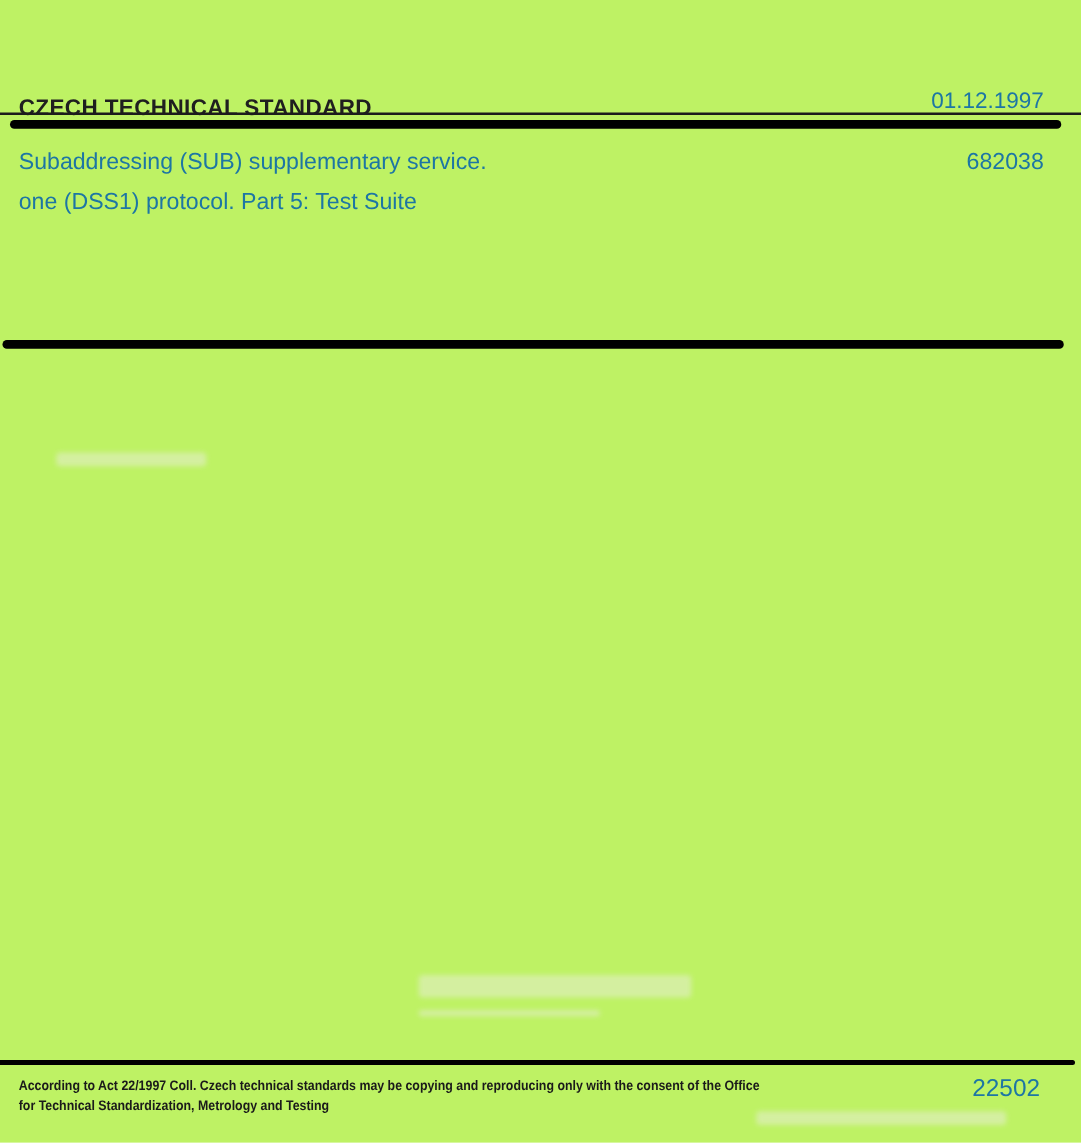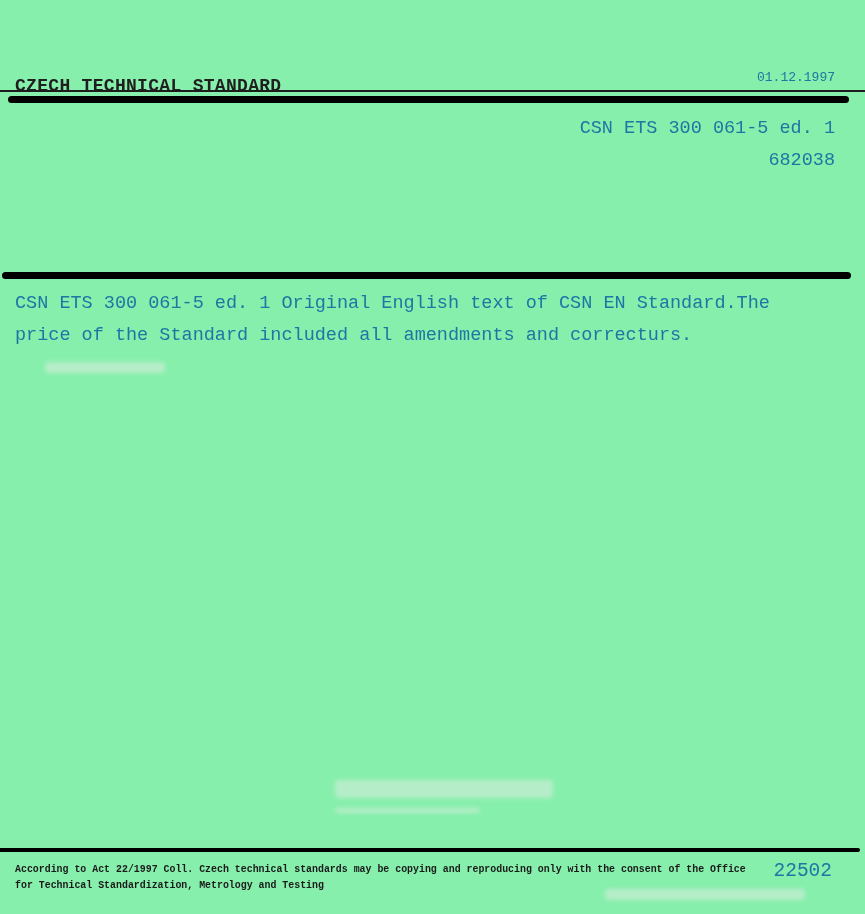--- a/index.html
+++ b/index.html
@@ -7,40 +7,39 @@
     width: 865px;
     height: 914px;
     background: #ffffff;
     font-family: "Liberation Sans", sans-serif;
     position: relative;
     overflow: hidden;
   }
   .page {
     position: absolute;
     inset: 0;
-    background: #86efac;
-    font-family: Liberation Mono, monospace;
+    background: #bef264;
   }
 
   
   .header-title {
     position: absolute;
     left: 15px;
     top: 76px;
     font-size: 18px;
     font-weight: 700;
     color: #1f1f1f;
     letter-spacing: 0.3px;
     white-space: nowrap;
   }
   .header-date {
     position: absolute;
     right: 30px;
     top: 70px;
-    font-size: 13px;
+    font-size: 18px;
     color: #1d76a4;
     white-space: nowrap;
   }
 
   
   .rule { position: absolute; background: #000; }
   .rule-thin-top {
     left: 0; top: 90px; width: 865px; height: 2px;
     background: #1c1c1c;
   }
@@ -141,32 +140,29 @@
 
 <div class="page">
 
   <div class="header-title">CZECH TECHNICAL STANDARD</div>
   <div class="header-date">01.12.1997</div>
 
   <div class="rule rule-thin-top"></div>
   <div class="rule rule-thick-1"></div>
 
   <div class="title-left">
+    <div>Subaddressing (SUB) supplementary service.</div>
+    <div>one (DSS1) protocol. Part 5: Test Suite</div>
   </div>
   <div class="title-right">
-    <div>CSN ETS 300 061-5 ed. 1</div>
     <div>682038</div>
   </div>
 
   <div class="rule rule-thick-2"></div>
 
-  <div class="description">
-    <div>CSN ETS 300 061-5 ed. 1 Original English text of CSN EN Standard.The</div>
-    <div>price of the Standard included all amendments and correcturs.</div>
-  </div>
 
   <div class="ghost ghost-1"></div>
   <div class="ghost ghost-2"></div>
   <div class="ghost ghost-2b"></div>
   <div class="ghost ghost-3"></div>
 
 
   <div class="rule rule-footer"></div>
   <div class="footer-notice">
     <div>According to Act 22/1997 Coll. Czech technical standards may be copying and reproducing only with the consent of the Office</div>

